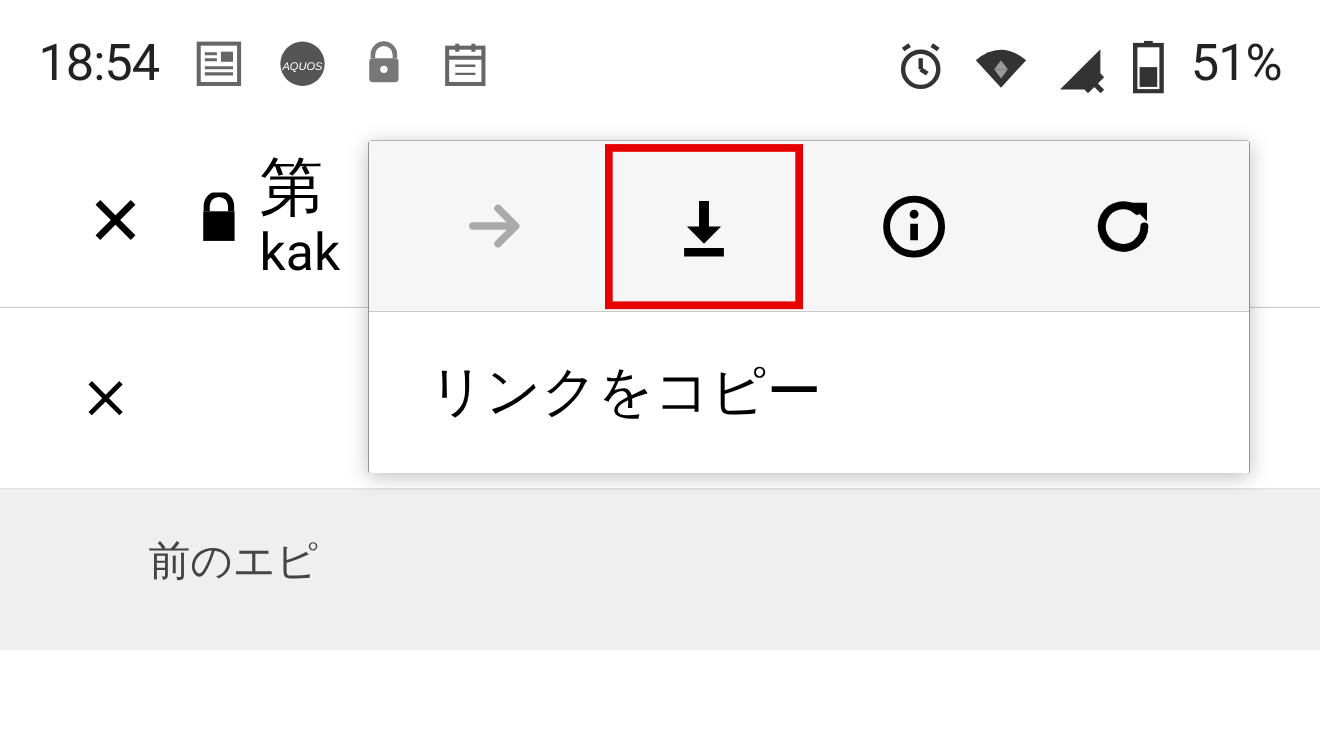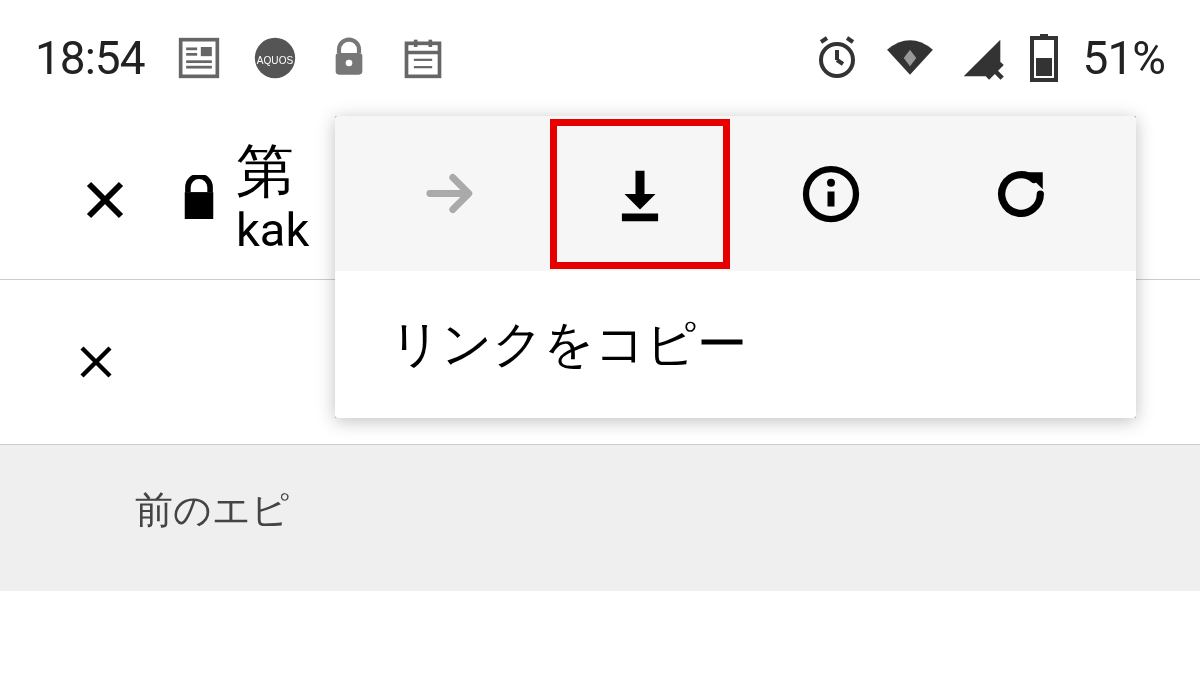--- a/index.html
+++ b/index.html
@@ -30,24 +30,25 @@
     .status-time {
       font-size: 46px;
       font-weight: 400;
       color: #222;
       letter-spacing: -1px;
     }
     .status-icon {
       display: inline-flex;
       align-items: center;
       justify-content: center;
+      font-style: italic;
     }
     .status-right {
       display: flex;
-      align-items: center;
+      align-items: flex-end;
       gap: 24px;
     }
     .status-battery-text {
       font-size: 46px;
       font-weight: 400;
       color: #222;
       letter-spacing: -1px;
     }
     .app-bar {
       display: flex;
@@ -101,21 +102,21 @@
       color: #000;
     }
     .prev-episode {
       background: #efefef;
       padding: 40px 0 55px 135px;
       font-size: 38px;
       color: #444;
     }
     .dropdown-panel {
       position: absolute;
-      top: 116px;
+      top: 128px;
       left: 335px;
       right: 64px;
       background: #000000;
       box-shadow: 0 3px 18px rgba(0,0,0,0.25);
       border-radius: 2px;
       overflow: hidden;
     }
     .dropdown-icons {
       display: flex;
       align-items: center;

